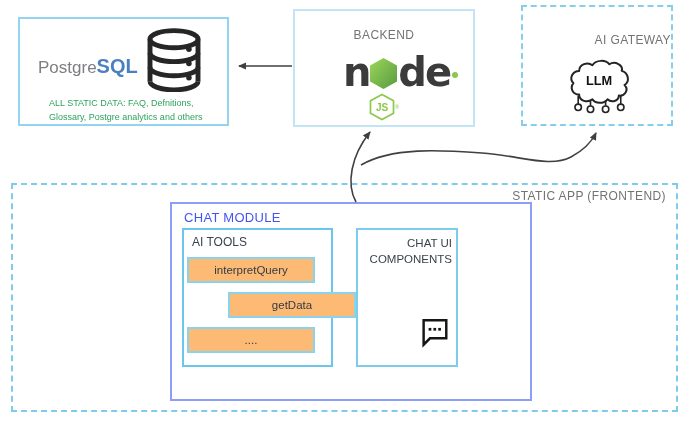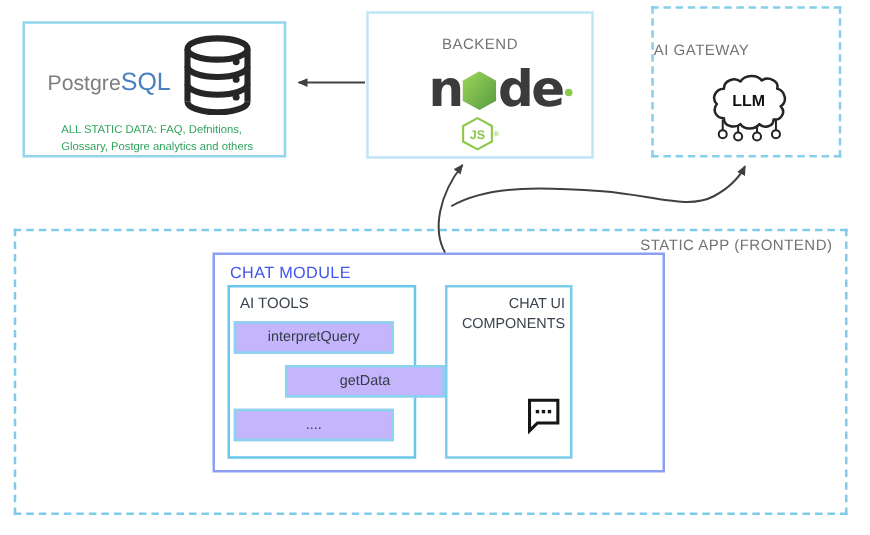--- a/index.html
+++ b/index.html
@@ -7,53 +7,53 @@
     position:relative;width:696px;height:428px;background:#ffffff;
     font-family:"Liberation Sans",sans-serif;overflow:hidden;
   }
   .box{position:absolute;box-sizing:border-box;background:#ffffff;}
   .lbl{color:#737373;letter-spacing:.4px;}
 
   
   #pg-box{left:18px;top:17px;width:211px;height:109px;border:2px solid #93d4ee;}
   #pg-wordmark{position:absolute;left:18px;top:36px;white-space:nowrap;}
   #pg-wordmark .pg-gray{font-size:17px;color:#7d7d82;text-align:right;}
-  #pg-wordmark .pg-blue{font-size:20px;color:#4a80c2;font-weight:400;text-align:right;}
+  #pg-wordmark .pg-blue{font-size:20px;color:#4a80c2;font-weight:700;text-align:right;}
   #pg-dbicon{position:absolute;left:119px;top:9px;}
   #pg-desc{position:absolute;left:29px;top:78px;font-size:9px;line-height:1.55;color:#2ea35c;}
 
   
   #be-box{left:293px;top:9px;width:182px;height:118px;border:2px solid #c0e5f4;text-align:center;}
   #be-title{position:absolute;left:0;right:0;top:17px;font-size:12px;}
   #node-logo{position:absolute;left:0;right:0;top:38px;white-space:nowrap;padding-left:33px;}
   #node-logo .nl-txt{font-family:"DejaVu Sans",sans-serif;font-weight:700;font-size:40px;
     color:#3b3b3b;letter-spacing:-2px;}
   #node-logo svg{vertical-align:-3px;margin:0 1px;}
   #node-dot{display:inline-block;width:6px;height:6px;border-radius:50%;
     background:#8cc84b;vertical-align:8px;margin-left:2px;}
   #node-js{position:absolute;left:0;right:0;top:82px;}
   #node-js .reg{font-size:6px;color:#8cc84b;vertical-align:12px;}
 
   
-  #gw-box{left:521px;top:5px;width:152px;height:121px;border:2px dashed #85cfeb;text-align:left;text-decoration:underline;}
+  #gw-box{left:521px;top:5px;width:152px;height:121px;border:2px dashed #85cfeb;text-align:right;text-decoration:underline;}
   #gw-title{position:absolute;left:0;right:0;top:26px;font-size:12px;}
   #gw-icon{position:absolute;left:41px;top:50px;}
 
   
   #react-box{left:11px;top:183px;width:667px;height:229px;border:2px dashed #7fccea;background:transparent;}
   #react-title{position:absolute;top:4px;right:10px;font-size:12px;}
 
   
-  #chat-module{left:170px;top:202px;width:362px;height:176px;border:2px solid #8d9ff5;}
+  #chat-module{left:170px;top:202px;width:362px;height:199px;border:2px solid #8d9ff5;}
   #chat-module-title{position:absolute;left:12px;top:6px;font-size:13px;color:#4355ef;font-weight:500;letter-spacing:.3px;}
 
   #ai-tools{position:absolute;left:10px;top:24px;width:151px;height:139px;border:2px solid #6ac6ea;box-sizing:border-box;}
   #ai-tools-title{position:absolute;left:8px;top:5px;font-size:12px;color:#3a424c;}
   .tool{position:absolute;left:3px;width:128px;height:26px;border:2px solid #8ad3ef;
-    box-sizing:border-box;text-align:center;line-height:22px;font-size:11.5px;color:#333b46;background:#c4b5fd;}
+    box-sizing:border-box;text-align:center;line-height:22px;font-size:11.5px;color:#333b46;background:#fdba74;}
   #tool-0{top:27px;} #tool-1{top:62px;margin-left:41px;} #tool-2{top:97px;}
 
   #chat-ui{position:absolute;left:184px;top:24px;width:102px;height:139px;border:2px solid #7ccdec;box-sizing:border-box;}
   #chat-ui-title{position:absolute;left:0;right:0;top:6px;text-align:right;
     font-size:11.5px;line-height:1.35;color:#3a424c;padding:0 4px;}
   #chat-bubble{position:absolute;left:62px;top:86px;}
 
   #arrows{position:absolute;left:0;top:0;pointer-events:none;}
 </style>
 </head>

